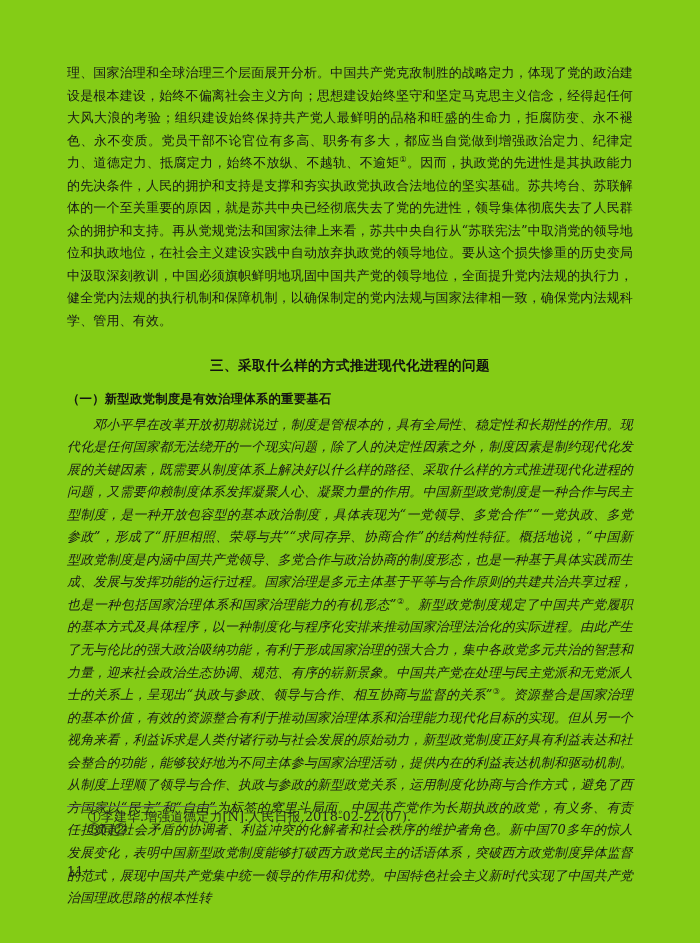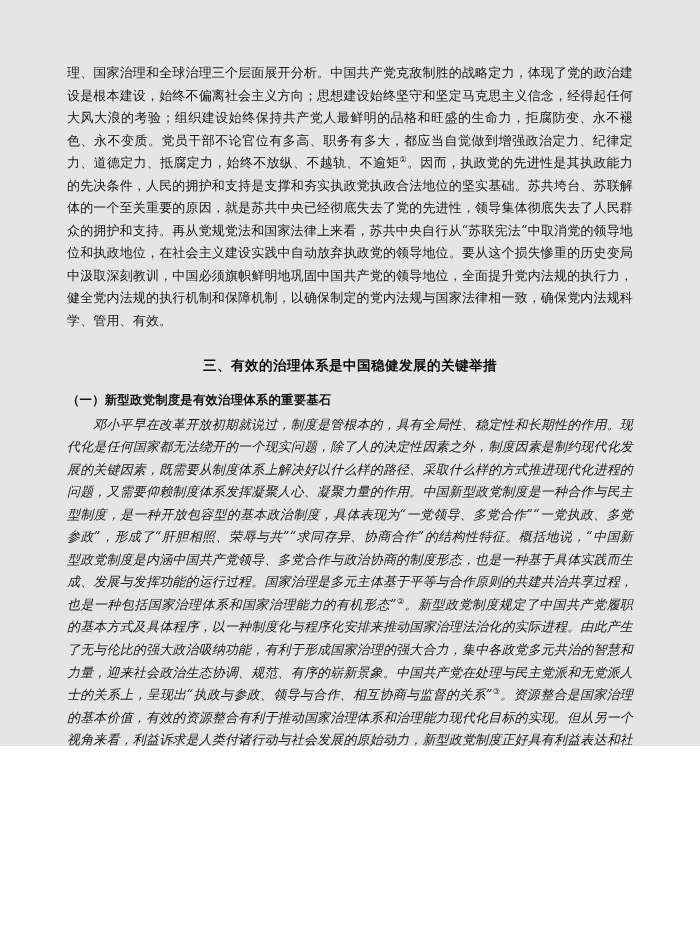--- a/index.html
+++ b/index.html
@@ -7,22 +7,22 @@
     padding: 0;
     background: #ffffff;
   }
   body {
     font-family: "DejaVu Serif", "Liberation Serif", serif;
     color: #1a1a1a;
   }
   .page {
     position: relative;
     width: 700px;
-    height: 746px;
-    background: #e5e5e5;
+    height: 943px;
+    background: #84cc16;
     overflow: hidden;
     box-sizing: border-box;
   }
   .text-block {
     position: absolute;
     left: 67px;
     top: 62px;
     width: 566px;
   }
   p.body-para {
@@ -50,21 +50,21 @@
     font-family: "DejaVu Sans", "Liberation Sans", sans-serif;
   }
   h3.sub-heading {
     margin: 8px 0 2px 0;
     font-size: 12.4px;
     line-height: 24px;
     text-align: left;
     font-weight: bold;
     letter-spacing: 0.2px;
     color: #121212;
-    font-family: Liberation Serif, serif;
+    font-family: Liberation Mono, monospace;
   }
   sup.fn-marker {
     font-size: 8px;
     vertical-align: super;
     line-height: 0;
     font-family: "DejaVu Sans", "Liberation Sans", sans-serif;
   }
   .footnotes {
     position: absolute;
     left: 67px;
@@ -99,21 +99,21 @@
 </style>
 </head>
 <body>
 
 <div class="page">
 
   <div class="text-block">
 
     <p class="body-para"><span>理、国家治理和全球治理三个层面展开分析。中国共产党克敌制胜的战略定力，体现了党的政治建设是根本建设，始终不偏离社会主义方向；思想建设始终坚守和坚定马克思主义信念，经得起任何大风大浪的考验；组织建设始终保持共产党人最鲜明的品格和旺盛的生命力，拒腐防变、永不褪色、永不变质。党员干部不论官位有多高、职务有多大，都应当自觉做到增强政治定力、纪律定力、道德定力、抵腐定力，始终不放纵、不越轨、不逾矩</span><sup class="fn-marker">①</sup><span>。因而，执政党的先进性是其执政能力的先决条件，人民的拥护和支持是支撑和夯实执政党执政合法地位的坚实基础。苏共垮台、苏联解体的一个至关重要的原因，就是苏共中央已经彻底失去了党的先进性，领导集体彻底失去了人民群众的拥护和支持。再从党规党法和国家法律上来看，苏共中央自行从“苏联宪法”中取消党的领导地位和执政地位，在社会主义建设实践中自动放弃执政党的领导地位。要从这个损失惨重的历史变局中汲取深刻教训，中国必须旗帜鲜明地巩固中国共产党的领导地位，全面提升党内法规的执行力，健全党内法规的执行机制和保障机制，以确保制定的党内法规与国家法律相一致，确保党内法规科学、管用、有效。</span></p>
 
-    <h2 class="section-heading">三、有效的治理体系是中国稳健发展的关键举措</h2>
+    <h2 class="section-heading">三、采取什么样的方式推进现代化进程的问题</h2>
 
     <h3 class="sub-heading">（一）新型政党制度是有效治理体系的重要基石</h3>
 
     <p class="body-para indent"><span>邓小平早在改革开放初期就说过，制度是管根本的，具有全局性、稳定性和长期性的作用。现代化是任何国家都无法绕开的一个现实问题，除了人的决定性因素之外，制度因素是制约现代化发展的关键因素，既需要从制度体系上解决好以什么样的路径、采取什么样的方式推进现代化进程的问题，又需要仰赖制度体系发挥凝聚人心、凝聚力量的作用。中国新型政党制度是一种合作与民主型制度，是一种开放包容型的基本政治制度，具体表现为“一党领导、多党合作”“一党执政、多党参政”，形成了“肝胆相照、荣辱与共”“求同存异、协商合作”的结构性特征。概括地说，“中国新型政党制度是内涵中国共产党领导、多党合作与政治协商的制度形态，也是一种基于具体实践而生成、发展与发挥功能的运行过程。国家治理是多元主体基于平等与合作原则的共建共治共享过程，也是一种包括国家治理体系和国家治理能力的有机形态”</span><sup class="fn-marker">②</sup><span>。新型政党制度规定了中国共产党履职的基本方式及具体程序，以一种制度化与程序化安排来推动国家治理法治化的实际进程。由此产生了无与伦比的强大政治吸纳功能，有利于形成国家治理的强大合力，集中各政党多元共治的智慧和力量，迎来社会政治生态协调、规范、有序的崭新景象。中国共产党在处理与民主党派和无党派人士的关系上，呈现出“执政与参政、领导与合作、相互协商与监督的关系”</span><sup class="fn-marker">③</sup><span>。资源整合是国家治理的基本价值，有效的资源整合有利于推动国家治理体系和治理能力现代化目标的实现。但从另一个视角来看，利益诉求是人类付诸行动与社会发展的原始动力，新型政党制度正好具有利益表达和社会整合的功能，能够较好地为不同主体参与国家治理活动，提供内在的利益表达机制和驱动机制。从制度上理顺了领导与合作、执政与参政的新型政党关系，运用制度化协商与合作方式，避免了西方国家以“民主”和“自由”为标签的窝里斗局面。中国共产党作为长期执政的政党，有义务、有责任担负起社会矛盾的协调者、利益冲突的化解者和社会秩序的维护者角色。新中国70多年的惊人发展变化，表明中国新型政党制度能够打破西方政党民主的话语体系，突破西方政党制度异体监督的范式，展现中国共产党集中统一领导的作用和优势。中国特色社会主义新时代实现了中国共产党治国理政思路的根本性转</span></p>
 
   </div>
 
   <div class="footnotes">
     <div class="footnote-rule"></div>
     <p class="footnote-line">①李建华.增强道德定力[N].人民日报,2018-02-22(07).</p>

